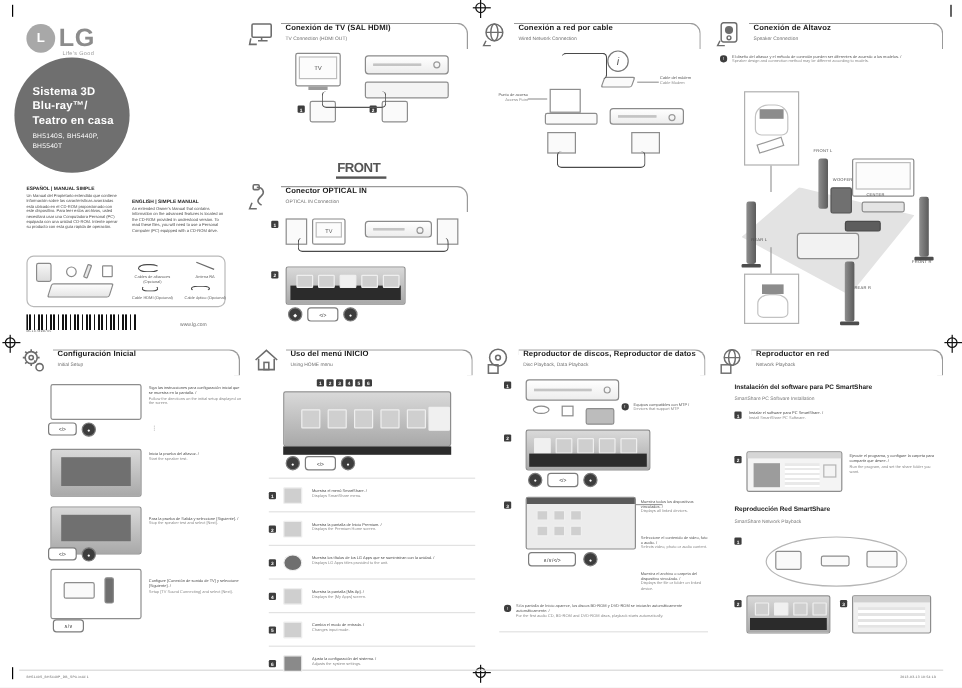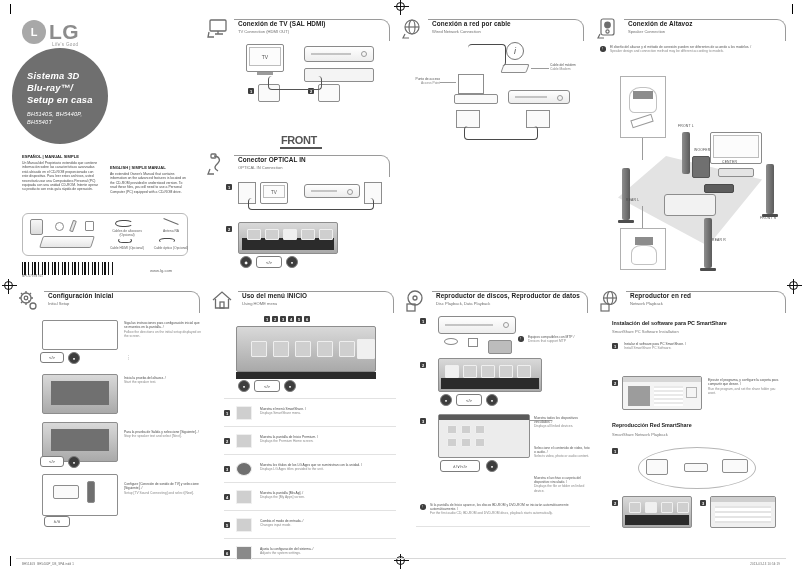--- a/index.html
+++ b/index.html
@@ -48,21 +48,21 @@
   .logo-badge {
     position:absolute; left:0; top:0; width:24px; height:24px; border-radius:50%;
     background:#a8a8a8; color:#fff; font-size:11px; font-weight:bold;
     display:flex; align-items:center; justify-content:center;
   }
   .logo-word { position:absolute; left:27px; top:0px; font-size:21px; font-weight:bold; color:#8c8c8c; letter-spacing:.5px; }
   .logo-tag { position:absolute; left:30px; top:22px; font-size:4.6px; color:#9a9a9a; letter-spacing:.3px; }
 
   .cover-circle {
     position:absolute; left:12px; top:48px; width:96px; height:96px;
-    border-radius:50%; background:#6f6f6f; color:#fff;font-style:italic;
+    border-radius:50%; background:#6f6f6f; color:#fff;
   }
   .cover-title {
     position:absolute; left:15px; top:22px; font-size:9.4px; font-weight:bold;
     line-height:12px; letter-spacing:.2px;
   }
   .cover-models {
     position:absolute; left:15px; top:62px; font-size:5.6px; line-height:8px; letter-spacing:.2px;
   }
 
   .blurb { position:absolute; font-size:3.4px; color:#4a4a4a; line-height:4.4px; }
@@ -157,21 +157,21 @@
   <div class="logo">
     <div class="logo-badge">L</div>
     <div class="logo-word">LG</div>
     <div class="logo-tag">Life's Good</div>
   </div>
 
   <div class="cover-circle">
     <div class="cover-title">
       <div>Sistema 3D</div>
       <div>Blu-ray™/</div>
-      <div>Setup en casa</div>
+      <div>Teatro en casa</div>
     </div>
     <div class="cover-models">
       <div>BH5140S, BH5440P,</div>
       <div>BH5540T</div>
     </div>
   </div>
 
   <div class="blurb" style="left:22px; top:155px; width:78px;">
     <b>ESPAÑOL | MANUAL SIMPLE</b>
     <span>Un Manual del Propietario extendido que contiene información sobre las características avanzadas está ubicado en el CD-ROM proporcionado con este dispositivo. Para leer estos archivos, usted necesitará usar una Computadora Personal (PC) equipada con una unidad CD-ROM. Intente operar su producto con esta guía rápida de operación.</span>

